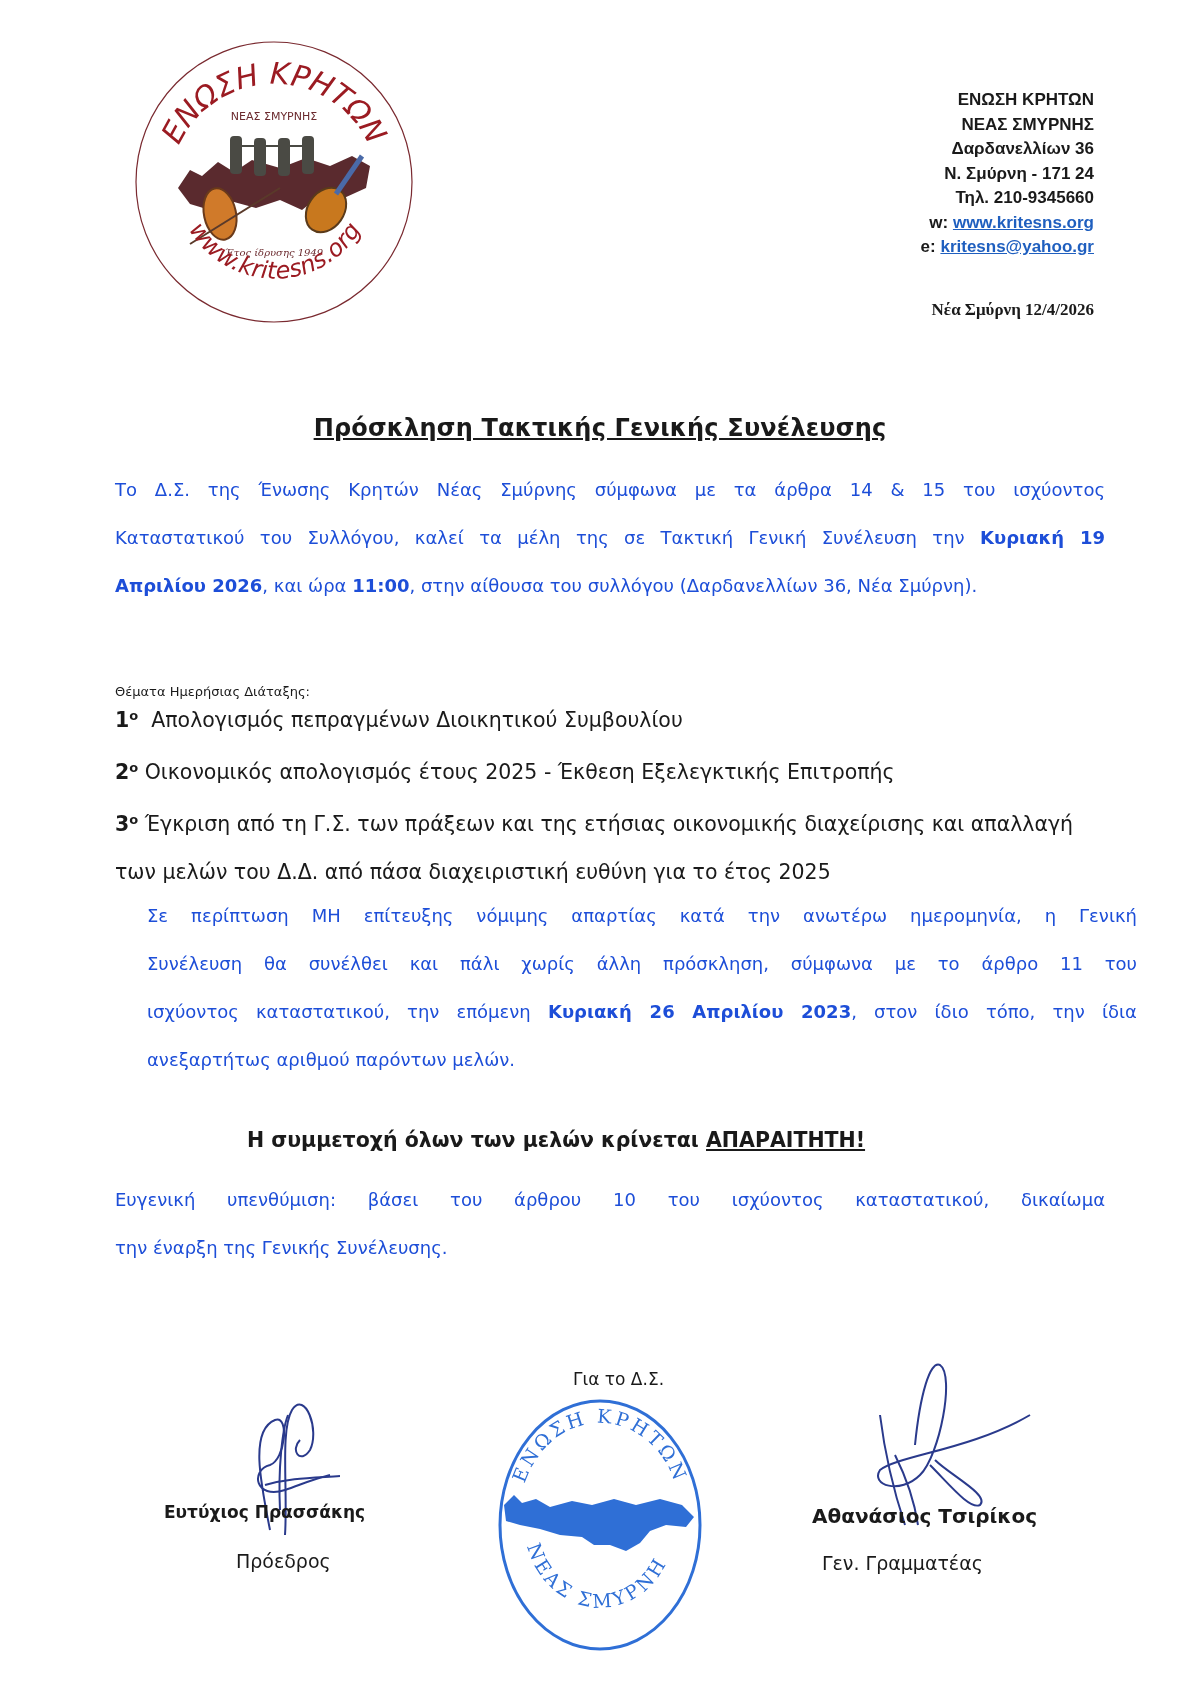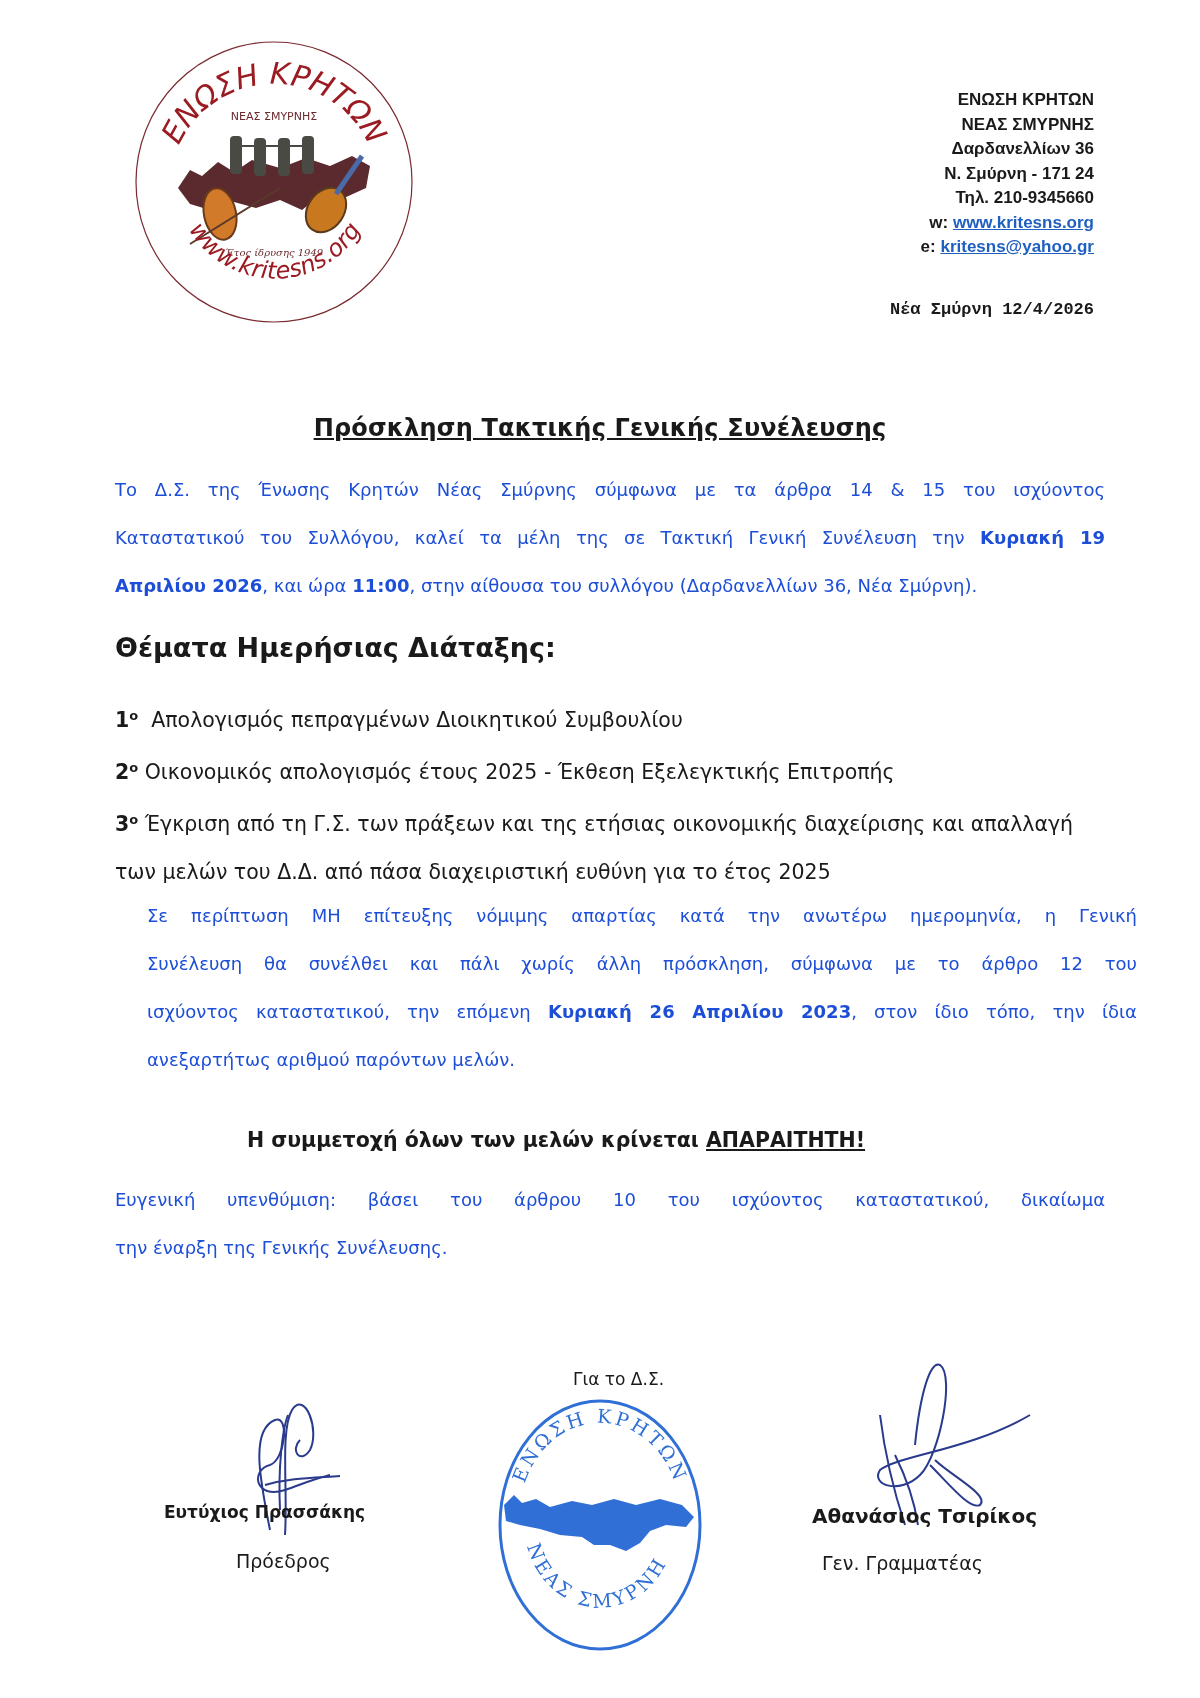--- a/index.html
+++ b/index.html
@@ -8,37 +8,37 @@
   .page { position: absolute; left: 0; top: 0; width: 1200px; height: 1698px; }
 
   
   .logo { position: absolute; left: 130px; top: 38px; width: 288px; height: 288px; }
 
   
   .letterhead { position: absolute; right: 106px; top: 88px; text-align: right;
                 font-family: "Liberation Sans", sans-serif; font-weight: bold;
                 font-size: 17px; line-height: 24.5px; color: #1a1a1a; }
   .letterhead a { color: #1f5fbf; text-decoration: underline; }
-  .place-date { position: absolute; right: 106px; top: 300px; font-family: Liberation Mono, monospace;
+  .place-date { position: absolute; right: 106px; top: 300px; font-family: Liberation Serif, serif;
                 font-weight: bold; font-size: 17px; }
 
   
   .title { position: absolute; left: 0; width: 1200px; top: 414px; text-align: center;
            font-family: "DejaVu Sans", sans-serif; font-weight: bold; font-size: 24px;
            text-decoration: underline; letter-spacing: 0.2px; }
 
   
   .body-text { position: absolute; left: 115px; width: 990px; font-size: 18px; line-height: 48px;
                font-family: "DejaVu Sans", sans-serif; color: #1d4ed8; }
   .line-full { text-align: justify; text-align-last: justify; display: block; }
   .line-last { display: block; text-align: left; }
   b { font-weight: bold; }
 
   .p1 { top: 466px; }
-  .agenda-title { position: absolute; left: 115px; top: 632px; font-weight: bold; font-size: 27px; }
+  .agenda-title { position: absolute; left: 115px; top: 684px; font-weight: normal; font-size: 13px; }
   .agenda { position: absolute; left: 115px; top: 692px; width: 990px; font-size: 20.5px; line-height: 48px; }
   .agenda .num { font-weight: bold; }
   .agenda sup { font-size: 13px; vertical-align: 7px; }
 
   .p2 { top: 892px; margin-left: 32px; }
   .emphasis { position: absolute; left: 0; width: 1112px; top: 1128px; text-align: center;
               font-weight: bold; font-size: 20.5px; }
   .emphasis u { text-decoration: underline; }
   .p3 { top: 1176px; }
 
@@ -118,21 +118,21 @@
   <div class="agenda-title">Θέματα Ημερήσιας Διάταξης:</div>
   <div class="agenda">
     <div><span class="num">1</span><sup class="num">ο</sup><span style="white-space:pre">  Απολογισμός πεπραγμένων Διοικητικού Συμβουλίου</span></div>
     <div><span class="num">2</span><sup class="num">ο</sup><span style="white-space:pre"> Οικονομικός απολογισμός έτους 2025 - Έκθεση Εξελεγκτικής Επιτροπής</span></div>
     <div><span class="num">3</span><sup class="num">ο</sup><span> Έγκριση από τη Γ.Σ. των πράξεων και της ετήσιας οικονομικής διαχείρισης και απαλλαγή</span></div>
     <div>των μελών του Δ.Δ. από πάσα διαχειριστική ευθύνη για το έτος 2025</div>
   </div>
 
   <div class="body-text p2">
     <span class="line-full">Σε περίπτωση ΜΗ επίτευξης νόμιμης απαρτίας κατά την ανωτέρω ημερομηνία, η Γενική</span>
-    <span class="line-full">Συνέλευση θα συνέλθει και πάλι χωρίς άλλη πρόσκληση, σύμφωνα με το άρθρο 12 του</span>
+    <span class="line-full">Συνέλευση θα συνέλθει και πάλι χωρίς άλλη πρόσκληση, σύμφωνα με το άρθρο 11 του</span>
     <span class="line-full"><span>ισχύοντος καταστατικού, την επόμενη </span><b>Κυριακή  26 Απριλίου 2023</b><span>, στον ίδιο τόπο, την ίδια</span></span>
     <span class="line-last">ανεξαρτήτως αριθμού παρόντων μελών.</span>
   </div>
 
   <div class="emphasis">
     <span>Η συμμετοχή όλων των μελών κρίνεται </span><u>ΑΠΑΡΑΙΤΗΤΗ!</u>
   </div>
 
   <div class="body-text p3">
     <span class="line-full">Ευγενική υπενθύμιση: βάσει του άρθρου 10 του ισχύοντος καταστατικού, δικαίωμα</span>

